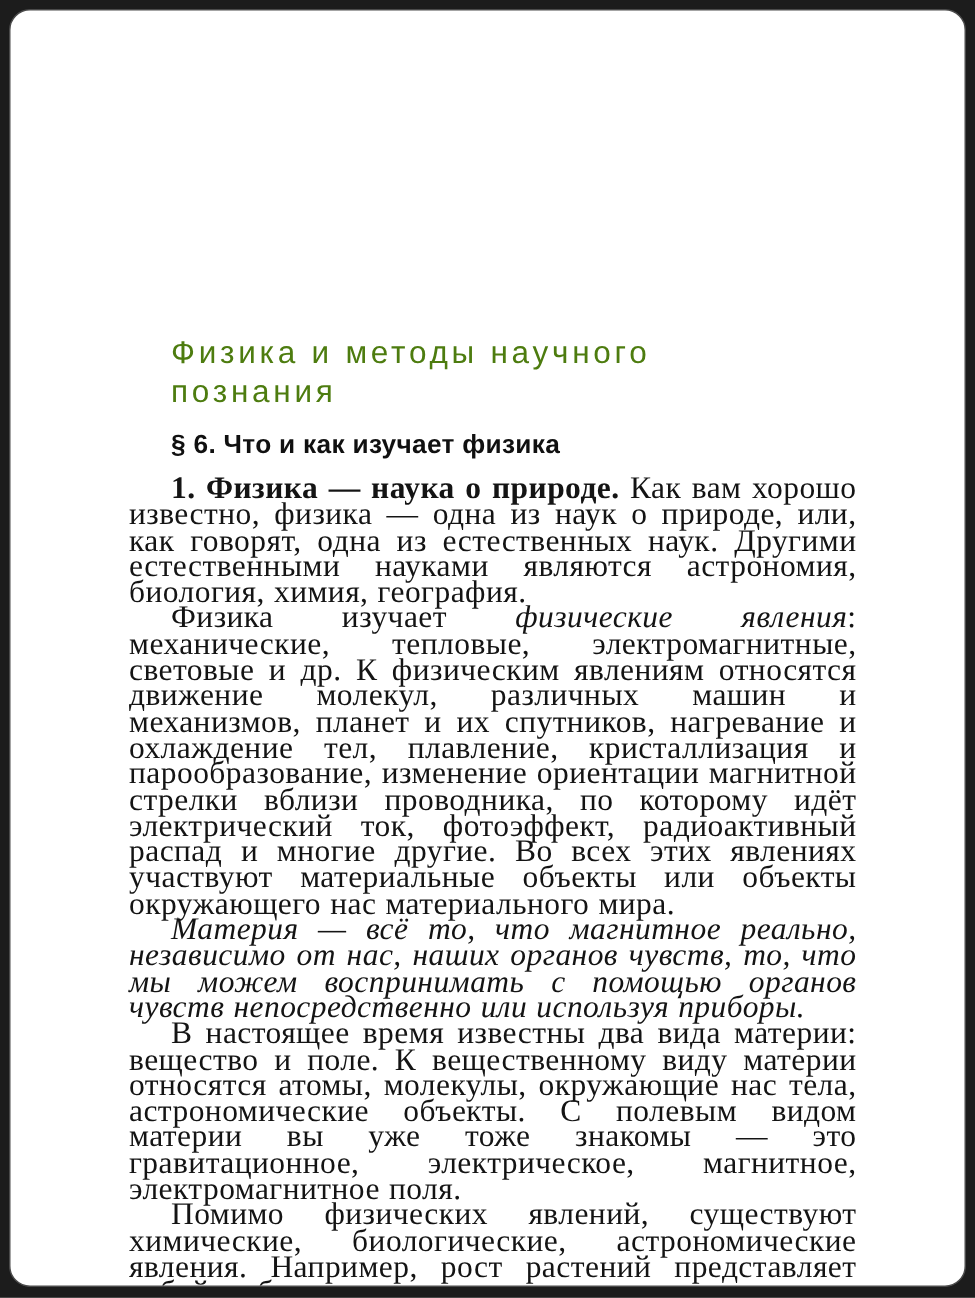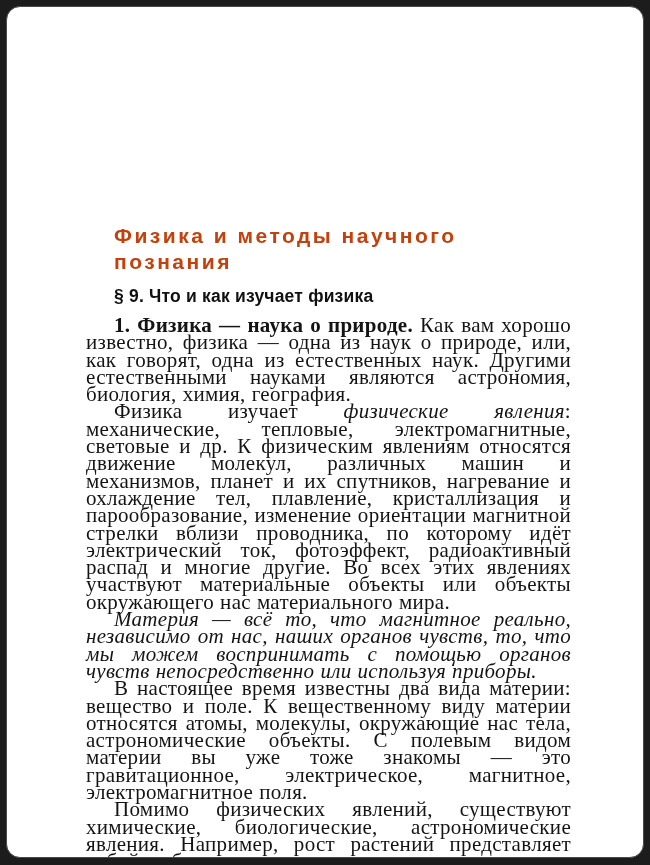--- a/index.html
+++ b/index.html
@@ -25,25 +25,25 @@
     border-radius: 14px;
     border: 1px solid #4a4a4a;
     box-sizing: border-box;
     padding: 216px 72px 0 79px;
     overflow: hidden;
   }
   .chapter-title {
     margin: 0 0 12px 28px;
     max-width: 430px;
     font-family: "Liberation Sans", sans-serif;
-    font-weight: bold;
+    font-weight: normal;
     font-size: 21px;
     line-height: 26px;
     letter-spacing: 2.5px;
-    color: #c2410c;
+    color: #4d7c0f;
   }
   .section-title {
     margin: 0 0 12px 28px;
     font-family: "Liberation Sans", sans-serif;
     font-weight: bold;
     font-size: 17.5px;
     line-height: 18px;
     letter-spacing: 0.2px;
     color: #101010;
   }
@@ -68,21 +68,21 @@
   }
 </style>
 </head>
 <body>
 
 <div class="screen">
   <div class="page">
 
     <h1 class="chapter-title">Физика и методы научного познания</h1>
 
-    <h2 class="section-title">§ 9. Что и как изучает физика</h2>
+    <h2 class="section-title">§ 6. Что и как изучает физика</h2>
 
     <div class="body-text">
 
       <p><span class="bold">1. Физика — наука о природе.</span><span> Как вам хорошо известно, физика — одна из наук о природе, или, как говорят, одна из естественных наук. Другими естественными науками являются астрономия, биология, химия, география.</span></p>
 
       <p><span>Физика изучает </span><span class="italic">физические явления</span><span>: механические, тепловые, электромагнитные, световые и др. К физическим явлениям относятся движение молекул, различных машин и механизмов, планет и их спутников, нагревание и охлаждение тел, плавление, кристаллизация и парообразование, изменение ориентации магнитной стрелки вблизи проводника, по которому идёт электрический ток, фотоэффект, радиоактивный распад и многие другие. Во всех этих явлениях участвуют материальные объекты или объекты окружающего нас материального мира.</span></p>
 
       <p><span class="italic">Материя — всё то, что магнитное реально, независимо от нас, наших органов чувств, то, что мы можем воспринимать с помощью органов чувств непосредственно или используя приборы.</span></p>
 
       <p><span>В настоящее время известны два вида материи: вещество и поле. К вещественному виду материи относятся атомы, молекулы, окружающие нас тела, астрономические объекты. С полевым видом материи вы уже тоже знакомы — это гравитационное, электрическое, магнитное, электромагнитное поля.</span></p>

